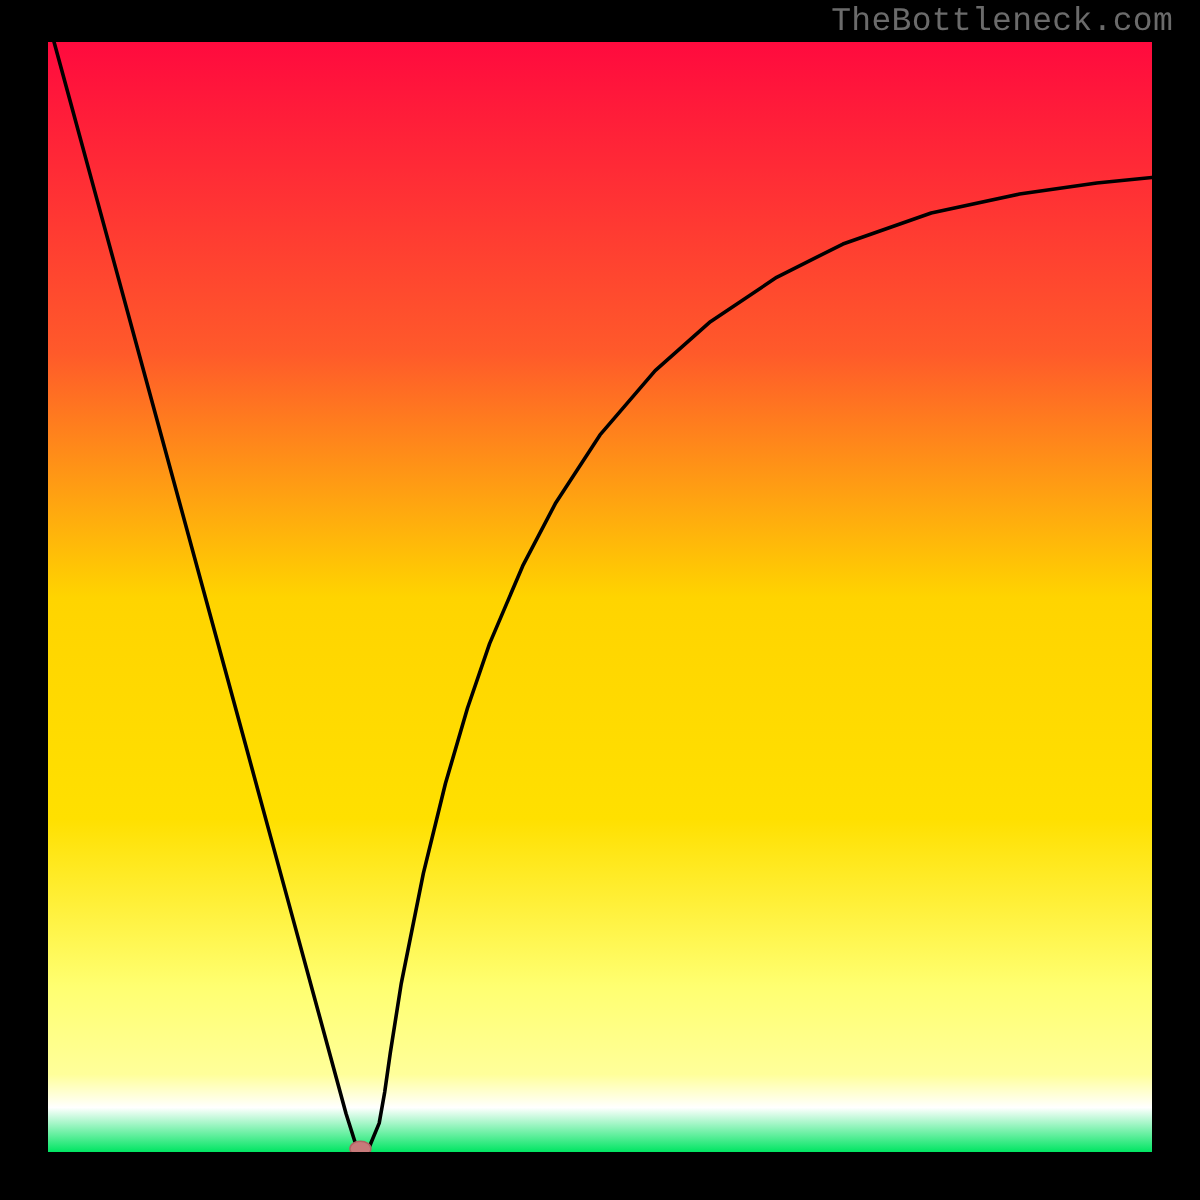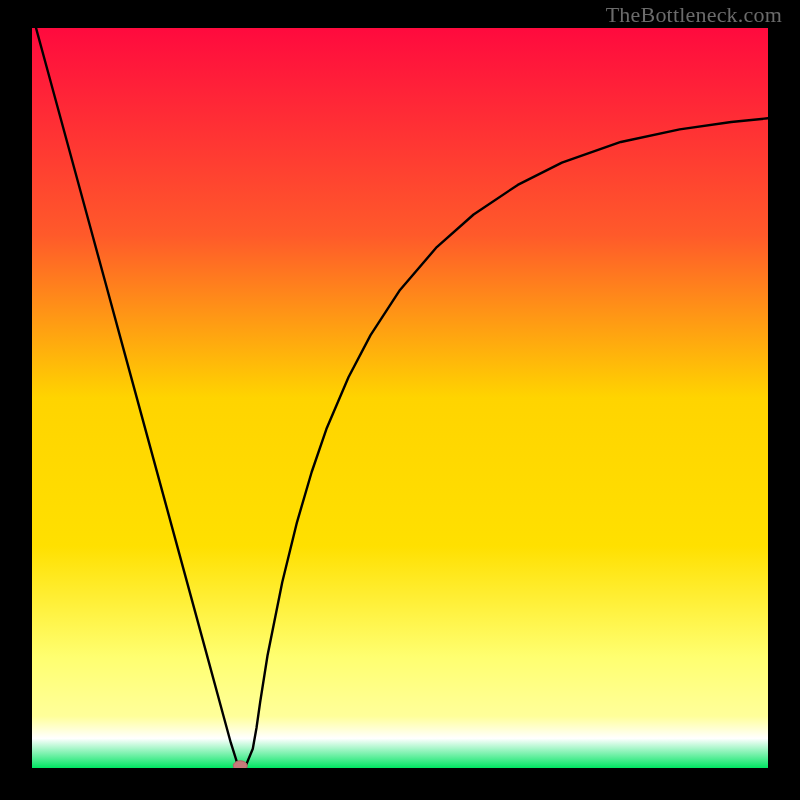--- a/index.html
+++ b/index.html
@@ -14,21 +14,21 @@
     position: relative;
     width: 800px;
     height: 800px;
     background: #000;
   }
   .watermark {
     position: absolute;
     top: 2px;
     right: 18px;
     color: #6b6b6b;
-    font-family: Liberation Serif, serif;
+    font-family: Liberation Mono, monospace;
     font-size: 22px;
     letter-spacing: 0.2px;
   }
   .plot-area {
     position: absolute;
     left: 32px;
     top: 28px;
     width: 736px;
     height: 740px;
   }

